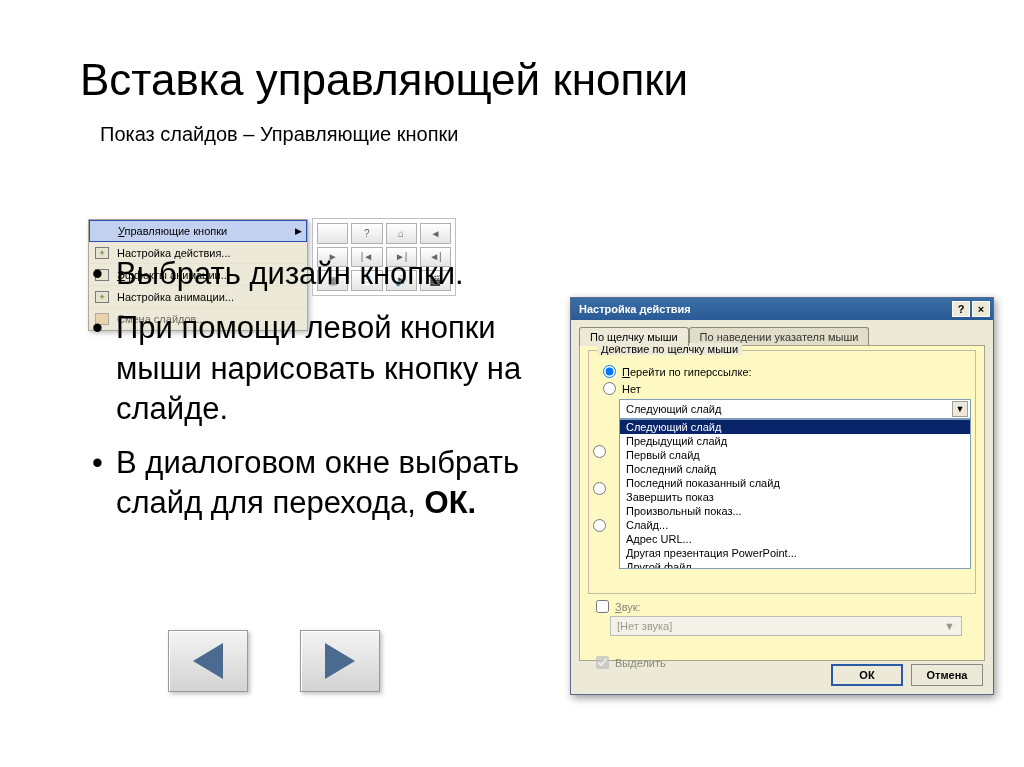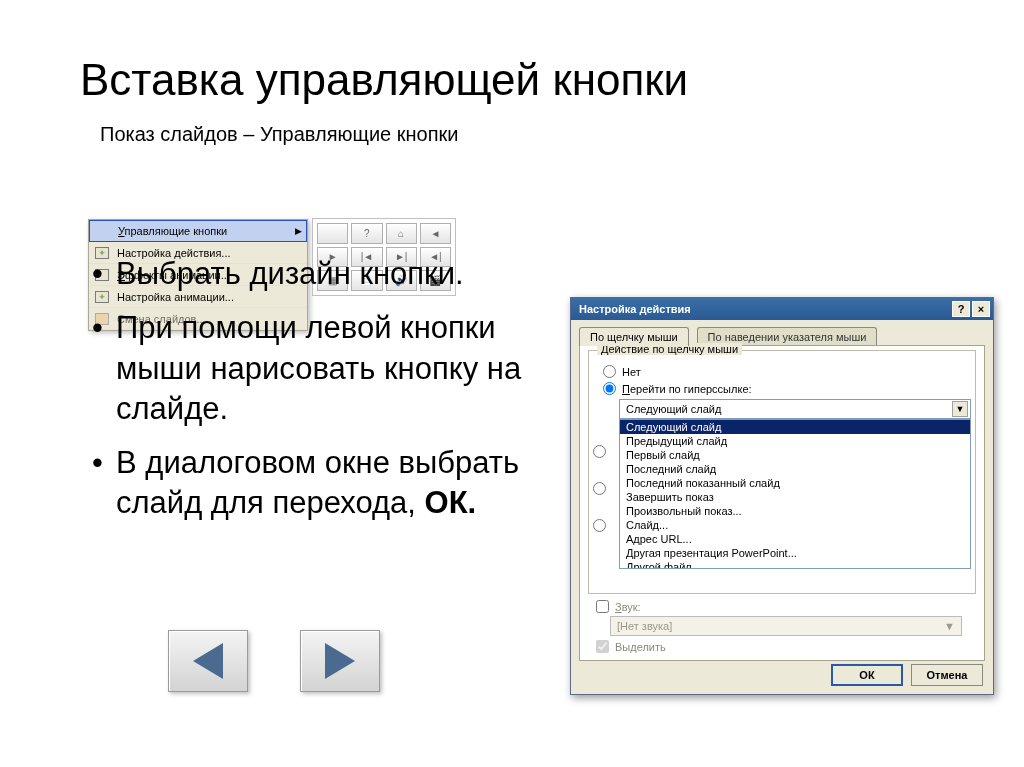--- a/index.html
+++ b/index.html
@@ -128,25 +128,25 @@
   .tab {
     border: 1px solid #8a8a7a;
     border-bottom: none;
     padding: 3px 10px;
     background: #ece9d8;
     position: relative;
     top: 1px;
     border-radius: 3px 3px 0 0;
   }
   .tab.active { background:#ece9d8; z-index:2; }
-  .tab.inactive { background:#e0ddc8; color:#333;margin-left:8px; }
+  .tab.inactive { background:#e0ddc8; color:#333; }
   .panel {
     margin: 0 8px 6px 8px;
     border: 1px solid #aaa38c;
-    background: #ffffff;
+    background: #fef9c3;
     height: 316px;
     position: relative;
   }
   .group {
     position: absolute;
     left: 8px; right: 8px; top: 4px;
     height: 244px;
     border: 1px solid #c0bca8;
   }
   .group .legend {
@@ -297,26 +297,26 @@
   </div>
   <div class="tabs">
     <div class="tab active">По щелчку мыши</div>
     <div class="tab inactive">По наведении указателя мыши</div>
   </div>
   <div class="panel">
     <div class="group">
       <div class="legend">Действие по щелчку мыши</div>
       <div style="height:10px"></div>
       <label class="radio">
+        <input type="radio" name="act" checked="" style="">
+        <span><span style="text-decoration:underline">П</span>ерейти по гиперссылке:</span>
+      </label>
+      <label class="radio">
         <input type="radio" name="act" style="">
         <span>Нет</span>
-      </label>
-      <label class="radio">
-        <input type="radio" name="act" checked="" style="">
-        <span><span style="text-decoration:underline">П</span>ерейти по гиперссылке:</span>
       </label>
       <div class="combo">
         <span>Следующий слайд</span>
         <span class="cbtn">▼</span>
       </div>
       <div class="listbox">
         <div class="item sel">Следующий слайд</div>
         <div class="item">Предыдущий слайд</div>
         <div class="item">Первый слайд</div>
         <div class="item">Последний слайд</div>
@@ -336,21 +336,21 @@
     </div>
     <div style="position:absolute; left:0; right:8px; top:254px;">
       <label class="chk disabled">
         <input type="checkbox" style="">
         <span><span style="text-decoration:underline">З</span>вук:</span>
       </label>
       <div class="sound-combo disabled">
         <span>[Нет звука]</span>
         <span class="cbtn">▼</span>
       </div>
-      <label class="chk disabled" style="margin-top:4px">
+      <label class="chk disabled" style="margin-top:20px">
         <input type="checkbox" checked="" disabled="" style="">
         <span>Выделить</span>
       </label>
     </div>
   </div>
   <div class="dlg-buttons">
     <div class="btn ok">ОК</div>
     <div class="btn">Отмена</div>
   </div>
 </div>

